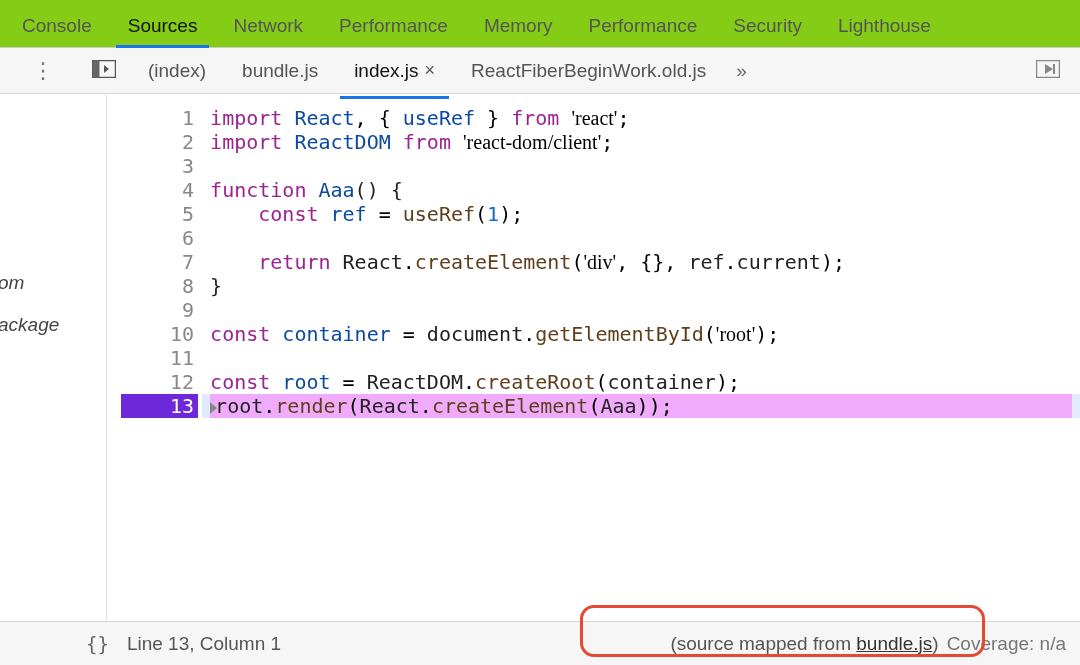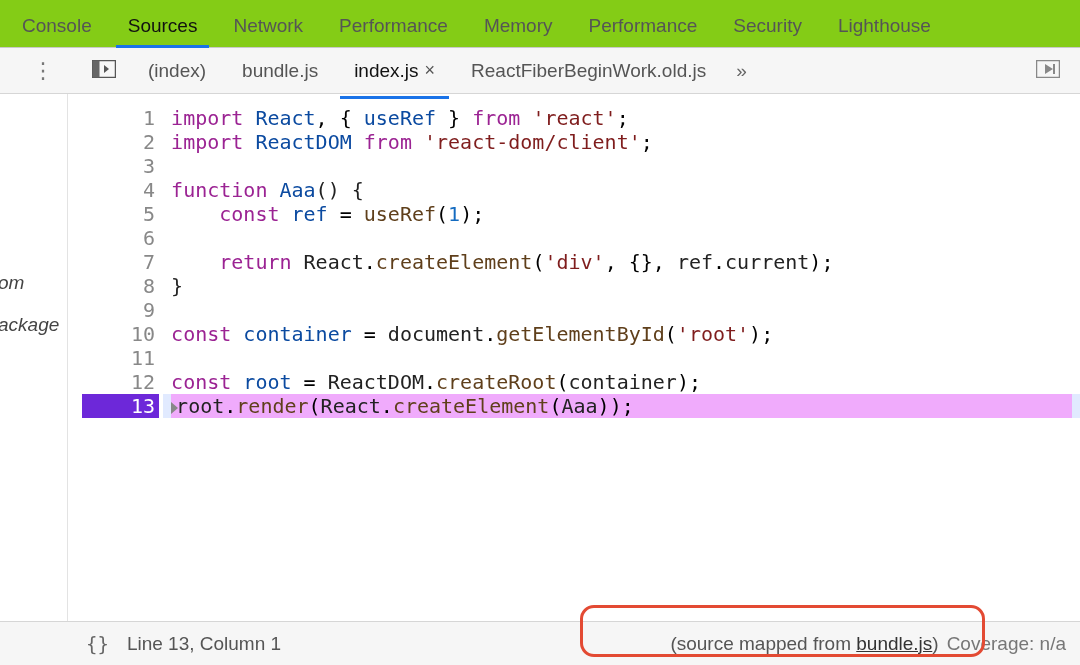--- a/index.html
+++ b/index.html
@@ -74,21 +74,21 @@
   }
   .closex { color:#555; font-size: 18px; }
   .more-chev { padding: 8px 12px; color:#666; font-size:19px; cursor:pointer; }
   .spacer { flex: 1; }
   .play-icon { margin-right: 20px; color:#666; cursor:pointer; }
   .main {
     display: flex;
     height: calc(665px - 48px - 46px - 44px);
   }
   .left {
-    width: 68px;
+    width: 107px;
     border-right: 1px solid #e3e3e3;
     position: relative;
     overflow: hidden;
     color: #444;
     font-style: italic;
   }
   .left .ltxt { position:absolute; font-size:19px; }
   .editor {
     flex: 1;
     display: flex;
@@ -114,21 +114,21 @@
   .code .row { display:block; height:24px; }
   .code .row.hl { background:#f0abfc; position:relative; }
   .code .row.hl::before {
     content:"";
     position:absolute; left:-8px; top:0; bottom:0; right:-8px;
     background:#e1eaff;
     z-index:-1;
   }
   .kw { color:#9b2393; }
   .def { color:#0b4aa0; }
-  .str { color:#7f1d1d; }
+  .str { color:#000000;font-family:Liberation Serif, serif; }
   .num { color:#146bc0; }
   .punc { color:#222; }
   .fn { color:#5f3f1b; }
   .id { color:#222; }
   .cursor-chevron {
     display:inline-block;
     width:0;height:0;
     border-top:6px solid transparent;
     border-bottom:6px solid transparent;
     border-left:7px solid #888;

